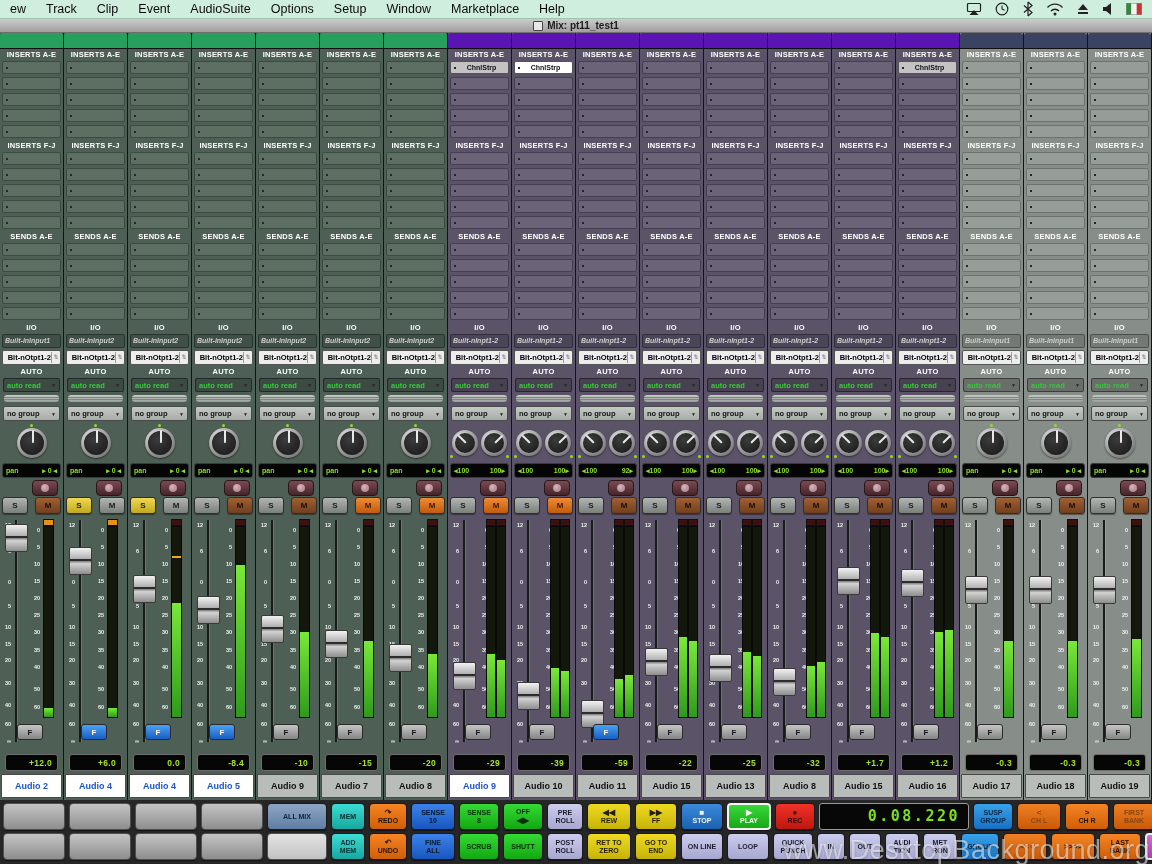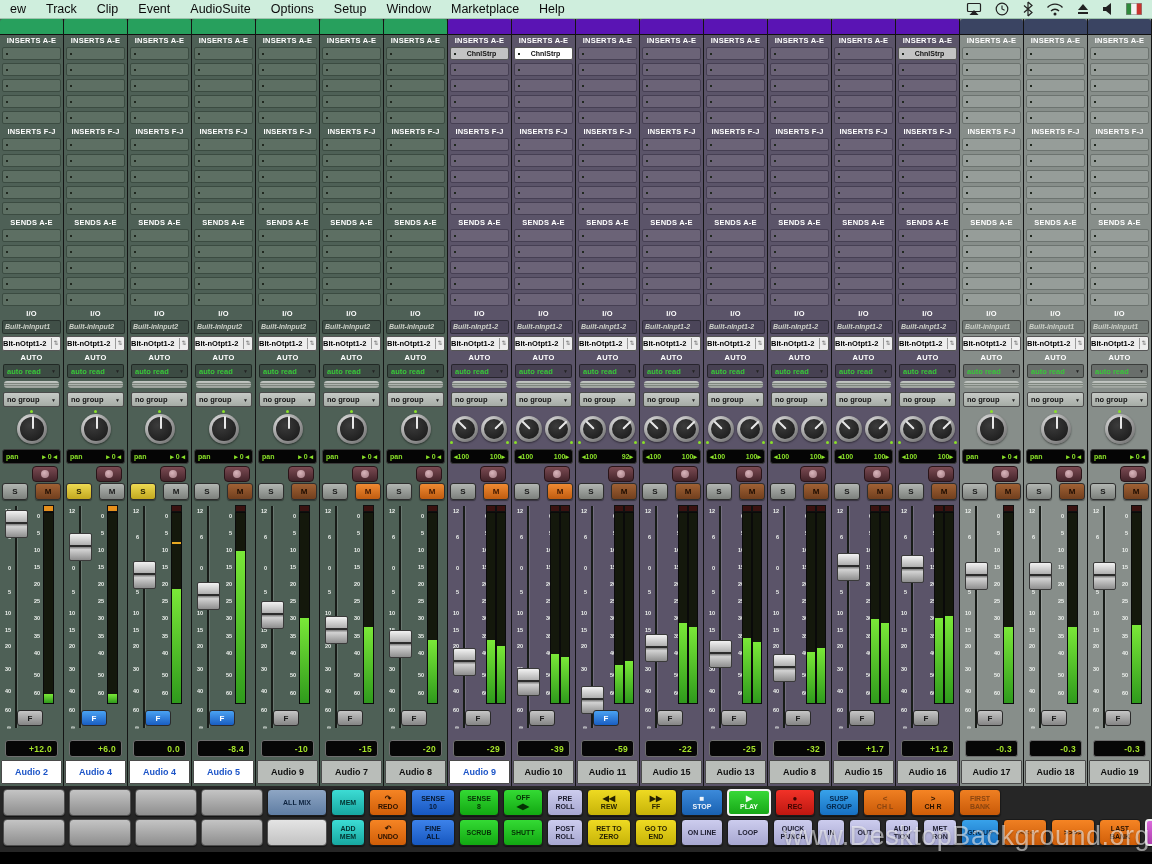--- a/index.html
+++ b/index.html
@@ -33,21 +33,21 @@
         border-radius:2px;flex:none;display:flex;align-items:center;font-size:7px;font-weight:bold;color:#111;}
   .slot .dot{width:2px;height:2px;background:#20281f;margin:0 2px 0 3px;flex:none;}
   .slot .plug{flex:1;text-align:center;padding-right:3px;}
   .slot.plug-gray{background:#c3c3c3;border-color:#555;}
   .slot.plug-white{background:#ffffff;border-color:#555;}
   .iobox{height:12px;margin:1px 2px;background:var(--inbg);border:1px solid rgba(0,0,0,.35);border-radius:2px;
          font-size:7px;font-weight:bold;font-style:italic;color:#ccd0c8;line-height:12px;padding-left:2px;
          white-space:nowrap;overflow:hidden;flex:none;}
   .outbox{height:13px;margin:1px 2px;background:#ededed;border:1px solid #555;border-radius:2px;display:flex;
           align-items:center;flex:none;}
-  .outbox .olabel{flex:1;text-align:left;font-size:7.5px;font-weight:bold;color:#000;white-space:nowrap;overflow:hidden;}
+  .outbox .olabel{flex:1;text-align:right;font-size:7.5px;font-weight:bold;color:#000;white-space:nowrap;overflow:hidden;}
   .outbox .oico{width:8px;border-left:1px solid #999;color:#777;font-size:6px;line-height:11px;text-align:center;flex:none;}
   .autoread{height:12px;margin:1px 3px;background:rgba(0,0,0,.22);border:1px solid rgba(0,0,0,.45);border-radius:2px;
             display:flex;align-items:center;justify-content:space-between;padding:0 3px;flex:none;
             font-size:7.5px;font-weight:bold;color:#39c839;}
   .autoread .tri,.nogroup .tri{font-size:5px;color:#222;}
   .divbar{height:7px;margin:2px 4px;border-radius:3px;flex:none;
           background:linear-gradient(#c4c8c4,#9aa09a);
           background-image:linear-gradient(to bottom,transparent 2px,#7e867e 2px,#7e867e 3px,transparent 3px,transparent 4px,#7e867e 4px,#7e867e 5px,transparent 5px),linear-gradient(#c4c8c4,#9aa09a);}
   .nogroup{height:13px;margin:2px 3px;background:linear-gradient(#c6cac6,#a6aca6);border:1px solid #4a4a4a;
            border-radius:2px;display:flex;align-items:center;justify-content:space-between;padding:0 3px;flex:none;
@@ -167,20 +167,24 @@
         </svg>
       <svg width="16" height="12" viewBox="0 0 16 12">
           <rect x="0" y="0" width="5.3" height="12" fill="#2e8b3c"></rect>
           <rect x="5.3" y="0" width="5.4" height="12" fill="#f4f4f4"></rect>
           <rect x="10.7" y="0" width="5.3" height="12" fill="#c8342e"></rect>
           <rect x="0.3" y="0.3" width="15.4" height="11.4" fill="none" stroke="#888" stroke-width="0.6"></rect>
         </svg>
     </span>
   </div>
 
+  <div id="titlebar">
+    <span class="doc-ico"></span>
+    <span>Mix: pt11_test1</span>
+  </div>
 
   <div id="mixer">
       <div class="strip c-green">
         <div class="hdr"></div>
         <div class="seclabel">INSERTS A-E</div>
         <div class="slot">
           <span class="dot"></span>
         </div>
         <div class="slot">
           <span class="dot"></span>
@@ -2459,20 +2463,23 @@
           <div class="tl">STOP</div>
         </div>
         <div class="tbtn s-play" style="width: 40px;">
           <div class="ticon">▶</div>
           <div class="tl">PLAY</div>
         </div>
         <div class="tbtn s-rec" style="width: 38px;">
           <div class="ticon">●</div>
           <div class="tl">REC</div>
         </div>
+        <div class="tbtn s-counter" style="width: 140px;">
+          <span class="cval">0.08.220</span>
+        </div>
         <div class="tbtn s-bluebtn" style="width: 38px;">
           <div class="tl">SUSP</div>
           <div class="tl">GROUP</div>
         </div>
         <div class="tbtn s-orange-dim" style="width: 42px;">
           <div class="ticon">&lt;</div>
           <div class="tl">CH L</div>
         </div>
         <div class="tbtn s-orange" style="width: 42px;">
           <div class="ticon">&gt;</div>

